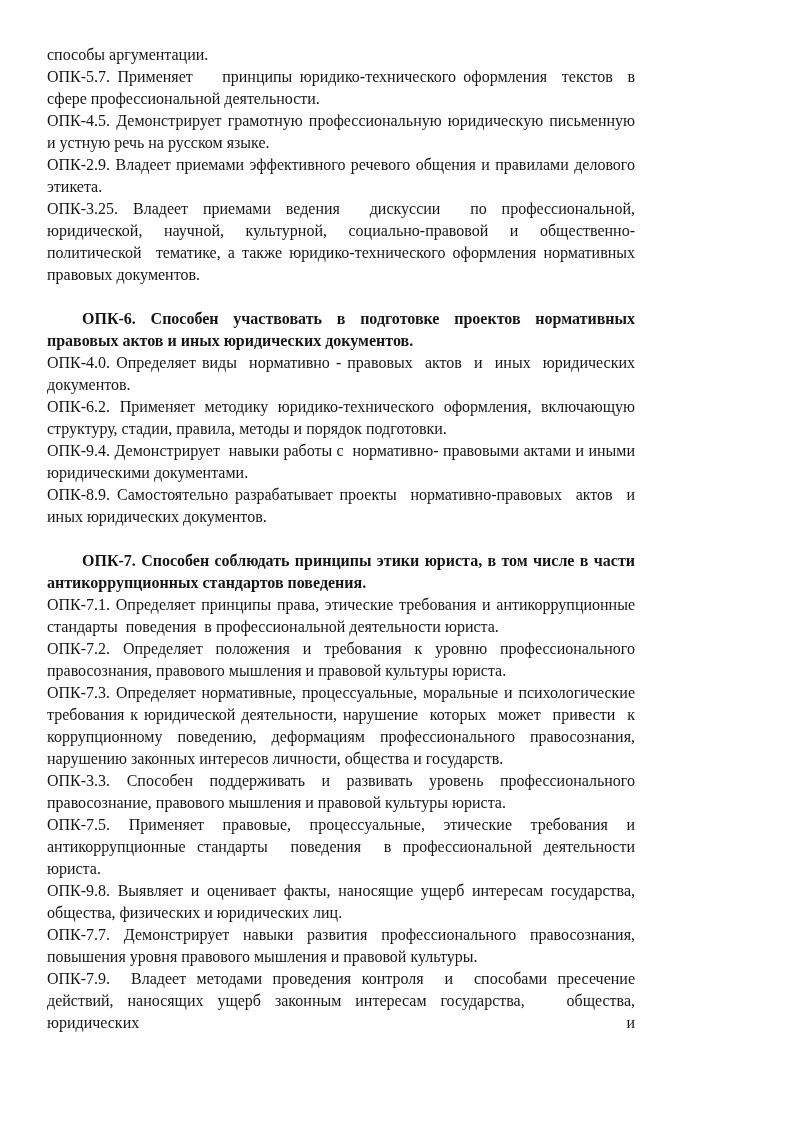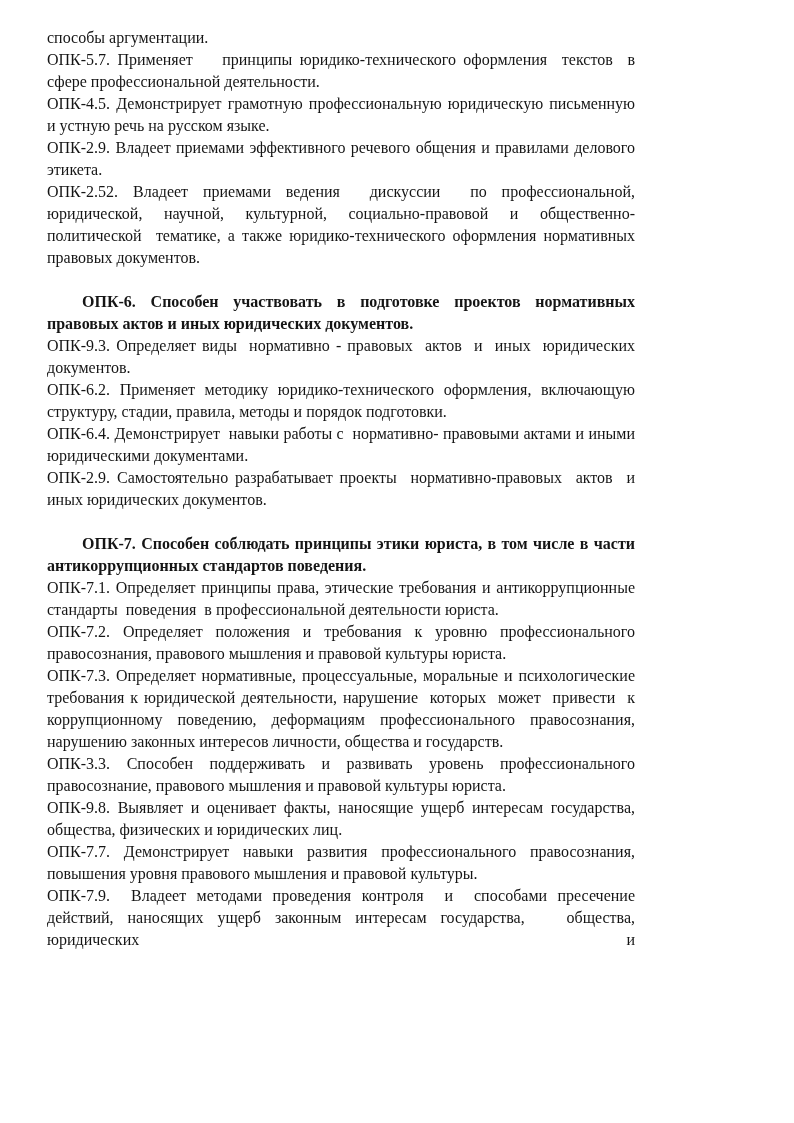--- a/index.html
+++ b/index.html
@@ -9,21 +9,21 @@
   }
   body {
     width: 794px;
     height: 1123px;
     overflow: hidden;
   }
   .page {
     box-sizing: border-box;
     width: 682px;
     height: 1123px;
-    padding: 27px 47px 30px 47px;
+    padding: 44px 47px 30px 47px;
     background: #ffffff;
     overflow: hidden;
   }
   .para {
     margin: 0;
     font-family: "Liberation Serif", "DejaVu Serif", serif;
     font-size: 16px;
     line-height: 22px;
     color: #151515;
     text-align: justify;
@@ -41,29 +41,30 @@
   }
 </style>
 </head>
 <body>
 
 <div class="page">
     <p class="para normal">способы аргументации.</p>
     <p class="para normal">ОПК-5.7. Применяет    принципы юридико-технического оформления  текстов  в сфере профессиональной деятельности.</p>
     <p class="para normal">ОПК-4.5. Демонстрирует грамотную профессиональную юридическую письменную  и устную речь на русском языке.</p>
     <p class="para normal">ОПК-2.9. Владеет приемами эффективного речевого общения и правилами делового этикета.</p>
-    <p class="para normal">ОПК-2.52. Владеет приемами ведения  дискуссии  по профессиональной, юридической, научной, культурной, социально-правовой и общественно- политической  тематике, а также юридико-технического оформления нормативных правовых документов.</p>
+    <p class="para normal">ОПК-3.25. Владеет приемами ведения  дискуссии  по профессиональной, юридической, научной, культурной, социально-правовой и общественно- политической  тематике, а также юридико-технического оформления нормативных правовых документов.</p>
     <p class="para spacer"></p>
     <p class="para heading">ОПК-6. Способен участвовать в подготовке проектов нормативных правовых актов и иных юридических документов.</p>
-    <p class="para normal">ОПК-9.3. Определяет виды  нормативно - правовых  актов  и  иных  юридических документов.</p>
+    <p class="para normal">ОПК-4.0. Определяет виды  нормативно - правовых  актов  и  иных  юридических документов.</p>
     <p class="para normal">ОПК-6.2. Применяет методику юридико-технического оформления, включающую структуру, стадии, правила, методы и порядок подготовки.</p>
-    <p class="para normal">ОПК-6.4. Демонстрирует  навыки работы с  нормативно- правовыми актами и иными юридическими документами.</p>
-    <p class="para normal">ОПК-2.9. Самостоятельно разрабатывает проекты  нормативно-правовых  актов  и  иных юридических документов.</p>
+    <p class="para normal">ОПК-9.4. Демонстрирует  навыки работы с  нормативно- правовыми актами и иными юридическими документами.</p>
+    <p class="para normal">ОПК-8.9. Самостоятельно разрабатывает проекты  нормативно-правовых  актов  и  иных юридических документов.</p>
     <p class="para spacer"></p>
     <p class="para heading">ОПК-7. Способен соблюдать принципы этики юриста, в том числе в части антикоррупционных стандартов поведения.</p>
     <p class="para normal">ОПК-7.1. Определяет принципы права, этические требования и антикоррупционные стандарты  поведения  в профессиональной деятельности юриста.</p>
     <p class="para normal">ОПК-7.2. Определяет положения и требования к уровню профессионального правосознания, правового мышления и правовой культуры юриста.</p>
     <p class="para normal">ОПК-7.3. Определяет нормативные, процессуальные, моральные и психологические требования к юридической деятельности, нарушение  которых  может  привести  к коррупционному  поведению,  деформациям  профессионального  правосознания, нарушению законных интересов личности, общества и государств.</p>
     <p class="para normal">ОПК-3.3. Способен поддерживать и развивать уровень профессионального правосознание, правового мышления и правовой культуры юриста.</p>
+    <p class="para normal">ОПК-7.5. Применяет правовые, процессуальные, этические требования и антикоррупционные стандарты  поведения  в профессиональной деятельности юриста.</p>
     <p class="para normal">ОПК-9.8. Выявляет и оценивает факты, наносящие ущерб интересам государства, общества, физических и юридических лиц.</p>
     <p class="para normal">ОПК-7.7. Демонстрирует навыки развития профессионального правосознания, повышения уровня правового мышления и правовой культуры.</p>
     <p class="para normal justify-last">ОПК-7.9.  Владеет методами проведения контроля  и  способами пресечение действий, наносящих ущерб законным интересам государства,   общества,      юридических    и</p>
   </div>
 
 </body></html>

